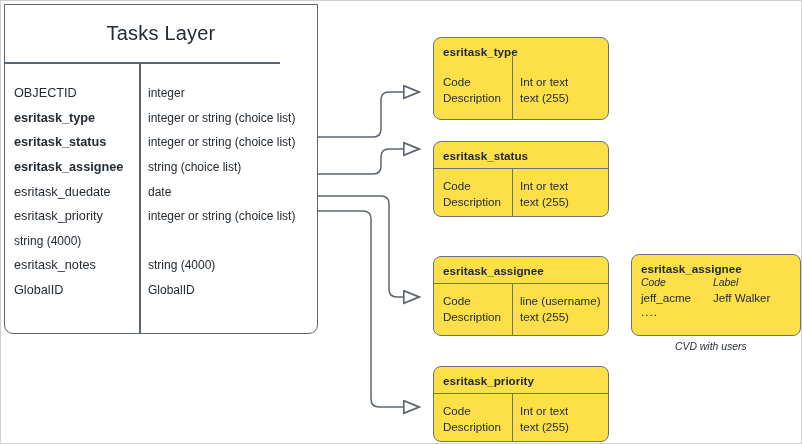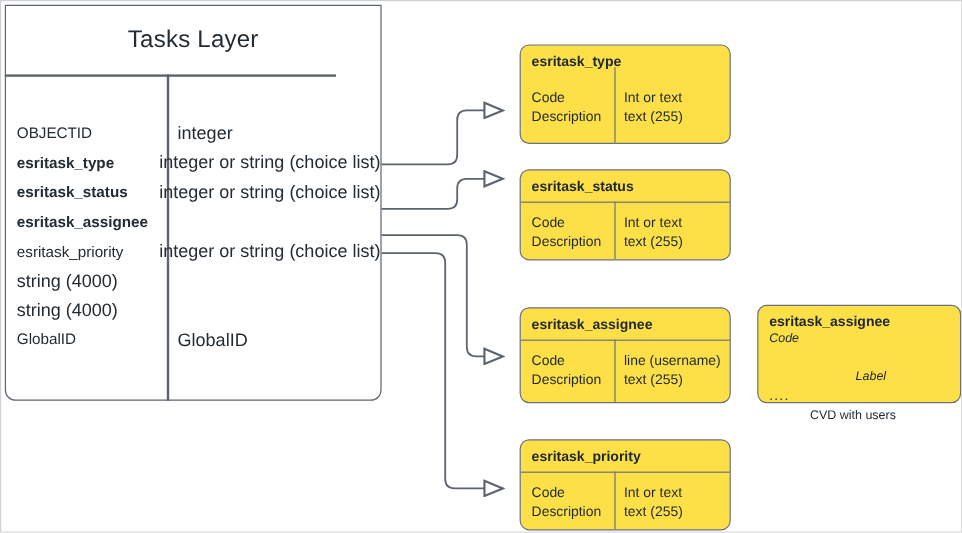--- a/index.html
+++ b/index.html
@@ -35,34 +35,34 @@
   }
   .title-rule{
     position:absolute;left:-1px;top:57px;width:276px;height:1.6px;
     background:#5c6470;
   }
   .col-rule{
     position:absolute;left:134px;top:57px;width:1.6px;bottom:-1px;
     background:#5c6470;
   }
   .fields{
-    position:absolute;left:0;top:94px;right:0;
+    position:absolute;left:0;top:76px;right:0;
   }
   .field-row{
     position:relative;height:24.6px;
     display:flex;align-items:center;
   }
   .f-name{
     width:134px;box-sizing:border-box;padding-left:9px;
     font-size:12.7px;color:#232b33;white-space:nowrap;
   }
   .f-name.bold{font-weight:bold;}
   .f-type{
     box-sizing:border-box;padding-left:9px;
-    font-size:15px;color:#232b33;white-space:nowrap;
+    font-size:12px;color:#232b33;white-space:nowrap;
   }
 
   
   .ybox{
     position:absolute;box-sizing:border-box;
     background:#FDE047;
     border:1.5px solid #6b727c;
     border-radius:8px;
     overflow:hidden;
   }
@@ -100,25 +100,25 @@
     background:#FDE047;
     border:1.5px solid #6b727c;
     border-radius:8px;
     padding:7px 0 0 9px;
     overflow:hidden;
   }
   .cvd-title{font-size:11.7px;font-weight:bold;color:#1f2730;line-height:14px;}
   .cvd-row{display:flex;line-height:14.5px;font-size:11.6px;color:#1f2730;}
   .cvd-row.hdr{font-style:italic;font-size:10.4px;}
   .cvd-c1{width:72px;white-space:nowrap;}
-  .cvd-c2{white-space:nowrap;margin-top:32px;}
+  .cvd-c2{white-space:nowrap;}
   .cvd-ellipsis{font-size:11.6px;color:#1f2730;line-height:14.5px;letter-spacing:1px;}
   #cvd-caption{
     position:absolute;
-    font-size:10.4px;color:#1f2730;
+    font-size:10.4px;font-style:italic;color:#1f2730;
     white-space:nowrap;
   }
 </style>
 </head>
 <body>
 
 <div id="page">
 
   <svg id="wires" viewBox="0 0 802 444" width="802" height="444">
     <defs>
@@ -148,29 +148,35 @@
         <div class="field-row">
           <div class="f-name bold">esritask_type</div>
           <div class="f-type">integer or string (choice list)</div>
         </div>
         <div class="field-row">
           <div class="f-name bold">esritask_status</div>
           <div class="f-type">integer or string (choice list)</div>
         </div>
         <div class="field-row">
           <div class="f-name bold">esritask_assignee</div>
+          <div class="f-type">string (choice list)</div>
+        </div>
+        <div class="field-row">
+          <div class="f-name">esritask_duedate</div>
+          <div class="f-type">date</div>
         </div>
         <div class="field-row">
           <div class="f-name">esritask_priority</div>
           <div class="f-type">integer or string (choice list)</div>
         </div>
         <div class="field-row">
           <div class="f-type">string (4000)</div>
         </div>
         <div class="field-row">
+          <div class="f-name">esritask_notes</div>
           <div class="f-type">string (4000)</div>
         </div>
         <div class="field-row">
           <div class="f-name">GlobalID</div>
           <div class="f-type">GlobalID</div>
         </div>
       </div>
   </div>
 
   <div class="ybox" id="ybox-0" style="left:432px;top:36px;width:176px;height:83px;">
@@ -233,18 +239,22 @@
       </div>
     </div>
 
   <div id="cvd-box" style="left:630px;top:253px;width:170px;height:82px;">
     <div class="cvd-title">esritask_assignee</div>
     <div class="cvd-row hdr">
       <span class="cvd-c1">Code</span>
       <span class="cvd-c2">Label</span>
     </div>
     <div id="cvd-rows">
+        <div class="cvd-row">
+          <span class="cvd-c1">jeff_acme</span>
+          <span class="cvd-c2">Jeff Walker</span>
+        </div>
       </div>
     <div class="cvd-ellipsis">....</div>
   </div>
   <div id="cvd-caption" style="left:674px;top:340px;">CVD with users</div>
 
 </div>
 
 </body></html>

